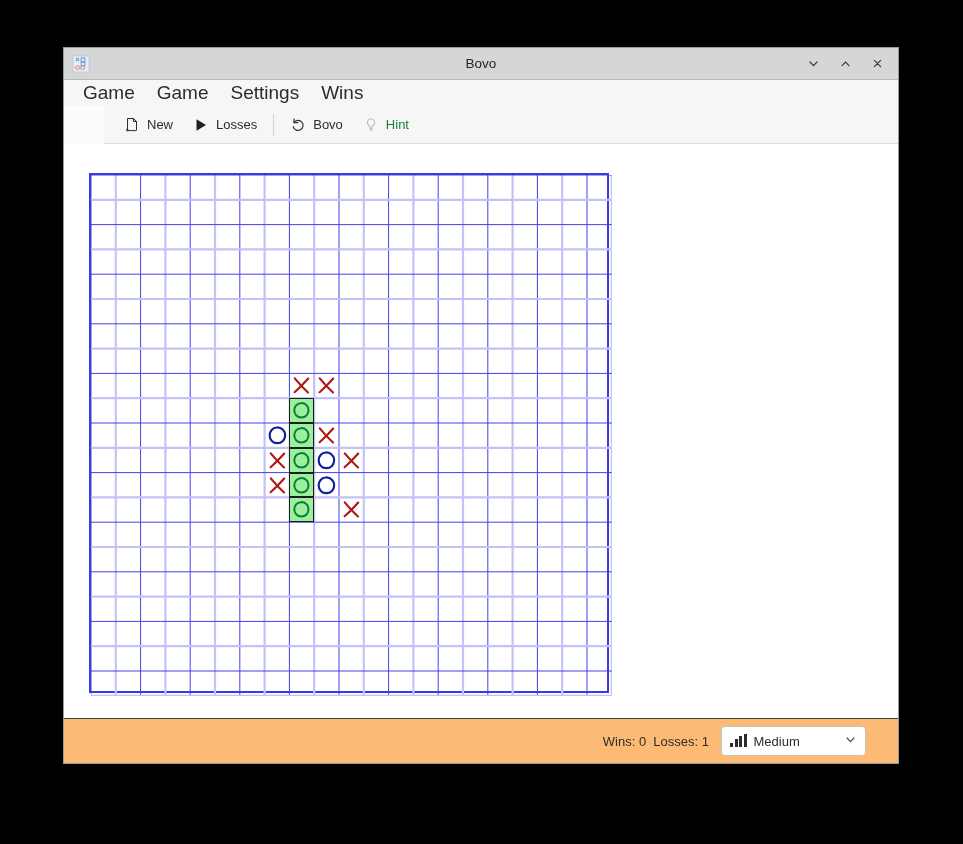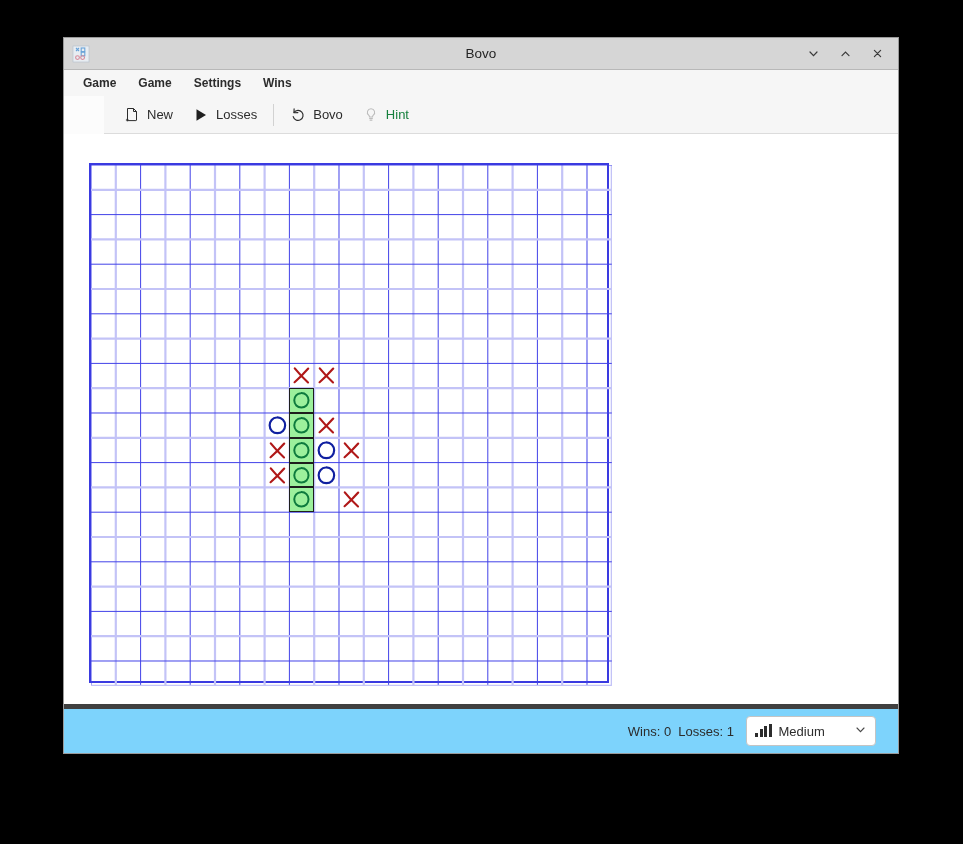--- a/index.html
+++ b/index.html
@@ -4,21 +4,21 @@
 <style>
   html,body{margin:0;padding:0;}
   body{
     width:963px;height:844px;
     background:#000000;
     font-family:"Liberation Sans", sans-serif;
     overflow:hidden;
   }
   .window{
     position:absolute;
-    left:64px; top:38px;
+    left:64px; top:48px;
     width:834px; height:715px;
     background:#fcfcfc;
     box-shadow:0 0 0 1px #9a9a9a;
     display:flex; flex-direction:column;
   }
   
   .titlebar{
     height:31px;
     background:#d6d6d6;
     border-bottom:1px solid #b8b8b8;
@@ -48,22 +48,22 @@
   .win-btn svg{display:block;}
 
   
   .menubar{
     height:26px;background:#f6f6f6;
     display:flex;align-items:center;
     padding-left:8px;
     flex:0 0 auto;
   }
   .menu-item{
-    font-size:12px;color:#2c2c2c;
-    padding:3px 11px;border-radius:3px;font-weight:bold;
+    font-size:19px;color:#2c2c2c;
+    padding:3px 11px;border-radius:3px;
   }
 
   
   .toolbar{
     height:37px;background:#f6f6f6;
     border-bottom:1px solid #dcdcdc;
     display:flex;align-items:center;
     padding-left:10px;
     flex:0 0 auto;
     margin-left:40px;
@@ -102,29 +102,29 @@
     box-sizing:border-box;
   }
   .cell.win{
     background:#9cf09c;
     border:1.5px solid #1d1d1d;
   }
   .mark{position:absolute;left:0;top:0;width:100%;height:100%;}
 
   
   .statusbar{
-    height:44px;background:#7dd3fc;
-    border-top:5px solid #404040;
+    height:44px;background:#fdba74;
+    border-top:1px solid #404040;
     display:flex;align-items:center;justify-content:flex-end;
-    padding-right:22px;gap:12px;
+    padding-right:32px;gap:12px;
     flex:0 0 auto;
   }
   .score{font-size:13px;color:#2c2c2c;white-space:pre;}
   .combo{
-    width:130px;height:30px;
+    width:145px;height:30px;
     background:#ffffff;border:1px solid #c4c4c4;border-radius:4px;
     display:flex;align-items:center;
     padding:0 8px;gap:7px;box-sizing:border-box;
   }
   .combo-label{font-size:13px;color:#2c2c2c;flex:1 1 auto;}
   .bars{display:flex;align-items:flex-end;gap:1.5px;height:12px;}
   .bars i{display:block;width:3px;background:#2c2c2c;}
   .chev{color:#4a4a4a;}
 </style>
 </head>

